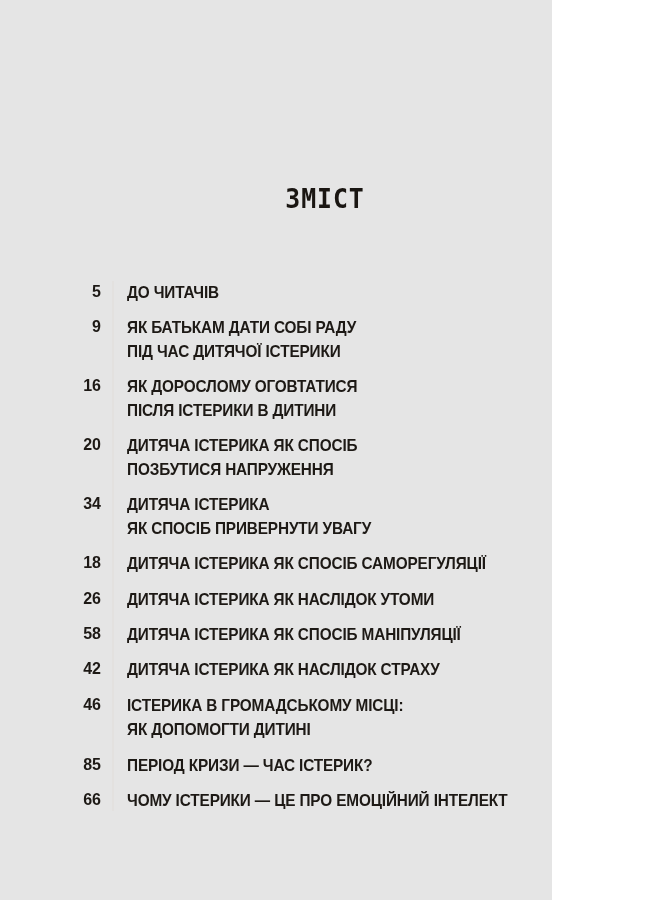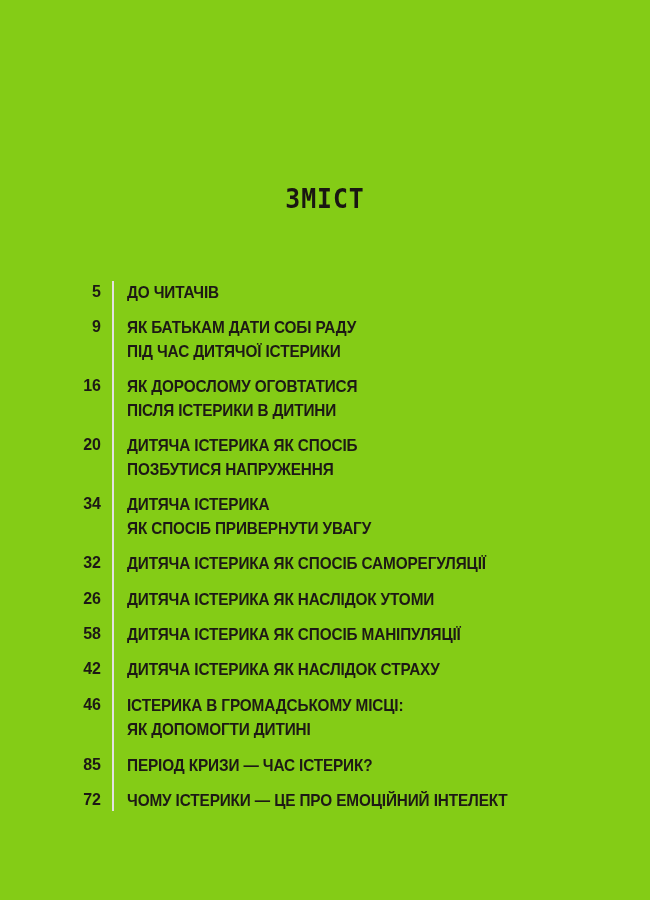--- a/index.html
+++ b/index.html
@@ -11,22 +11,22 @@
       width: 650px;
       height: 900px;
       position: relative;
       overflow: hidden;
       color: #1d1915;
       font-family: "Liberation Sans", sans-serif;
     }
     .page {
       position: absolute;
       left: 0; top: 0;
-      width: 650px; height: 900px;
-      background: #84cc16;
+      width: 552px; height: 900px;
+      background: #e5e5e5;
     }
     .toc-title {
       position: absolute;
       left: 0;
       width: 650px;
       top: 183px;
       text-align: center;
       font-family: "DejaVu Sans Mono", monospace;
       font-weight: bold;
       font-size: 27px;
@@ -117,21 +117,21 @@
 
   <div class="toc-entry" style="top:492px;">
     <span class="toc-page">34</span>
     <span class="toc-text">
       <span class="toc-line">ДИТЯЧА ІСТЕРИКА</span>
       <span class="toc-line">ЯК СПОСІБ ПРИВЕРНУТИ УВАГУ</span>
     </span>
   </div>
 
   <div class="toc-entry" style="top:551px;">
-    <span class="toc-page">32</span>
+    <span class="toc-page">18</span>
     <span class="toc-text">
       <span class="toc-line">ДИТЯЧА ІСТЕРИКА ЯК СПОСІБ САМОРЕГУЛЯЦІЇ</span>
     </span>
   </div>
 
   <div class="toc-entry" style="top:587px;">
     <span class="toc-page">26</span>
     <span class="toc-text">
       <span class="toc-line">ДИТЯЧА ІСТЕРИКА ЯК НАСЛІДОК УТОМИ</span>
     </span>
@@ -160,19 +160,19 @@
   </div>
 
   <div class="toc-entry" style="top:753px;">
     <span class="toc-page">85</span>
     <span class="toc-text">
       <span class="toc-line">ПЕРІОД КРИЗИ — ЧАС ІСТЕРИК?</span>
     </span>
   </div>
 
   <div class="toc-entry" style="top:788px;">
-    <span class="toc-page">72</span>
+    <span class="toc-page">66</span>
     <span class="toc-text">
       <span class="toc-line">ЧОМУ ІСТЕРИКИ — ЦЕ ПРО ЕМОЦІЙНИЙ ІНТЕЛЕКТ</span>
     </span>
   </div>
 
 </div>
 
 </body></html>

